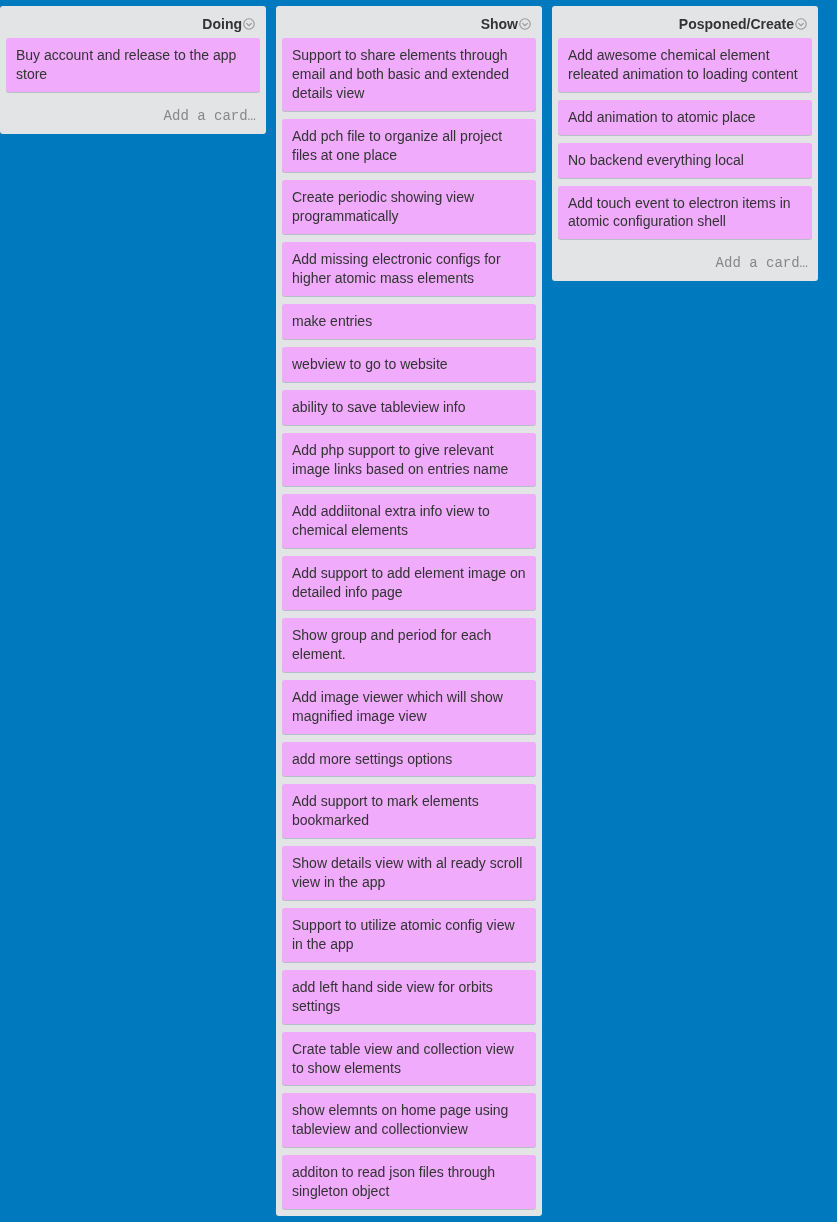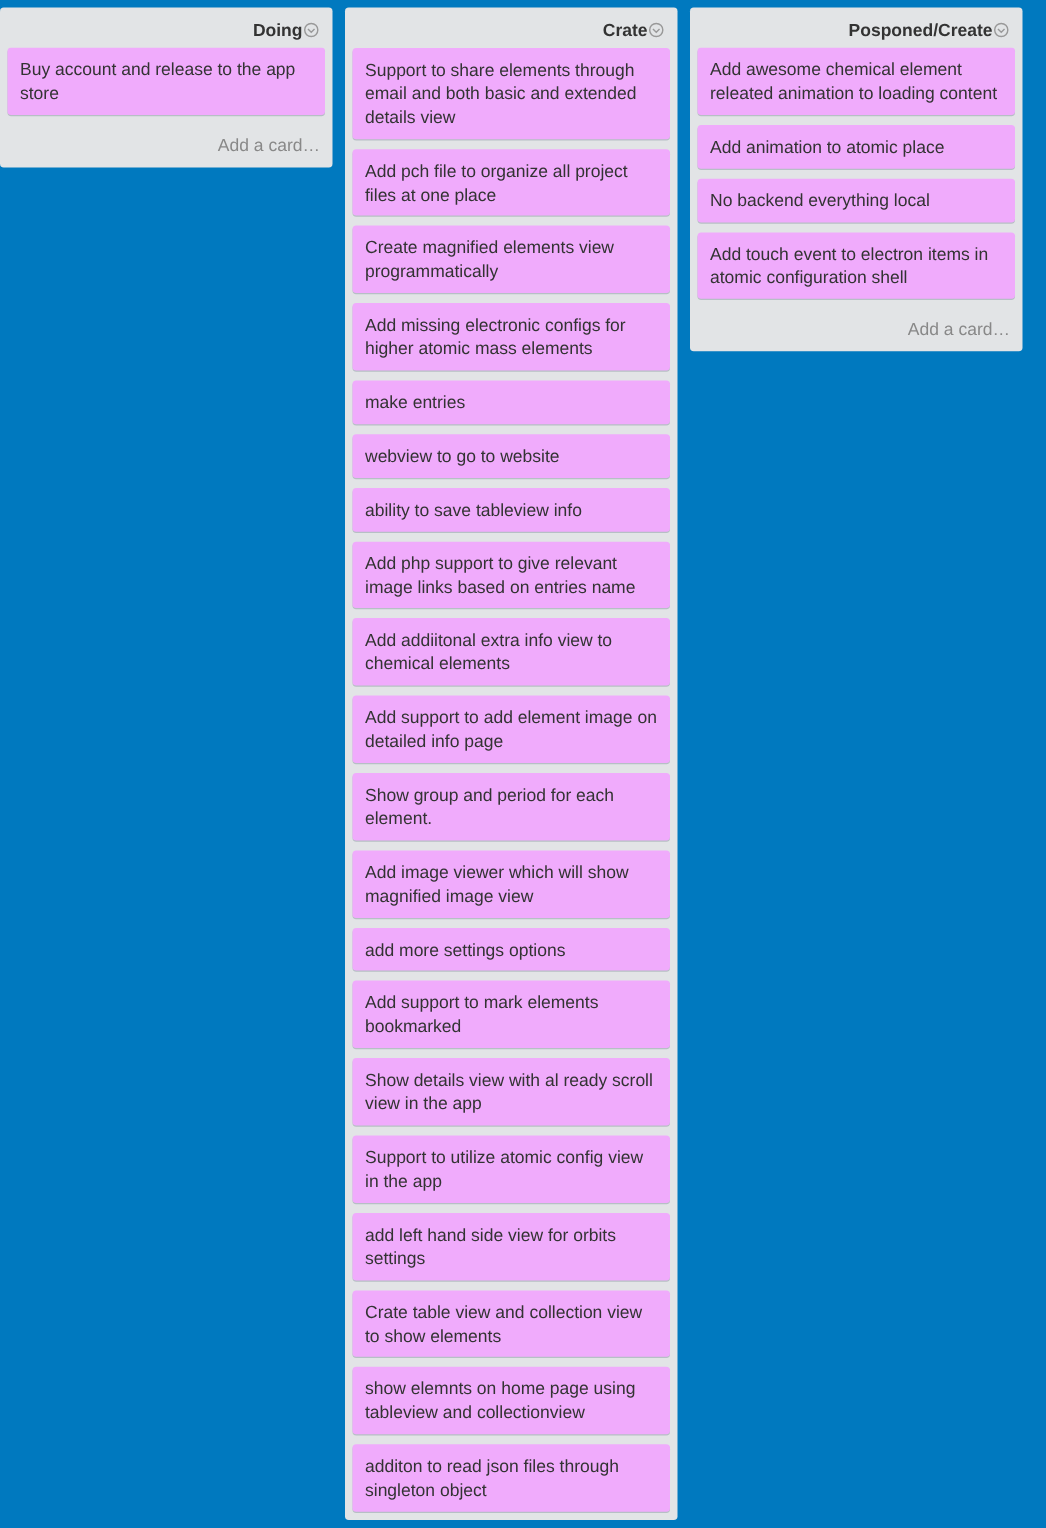--- a/index.html
+++ b/index.html
@@ -63,20 +63,21 @@
       color: #333;
       line-height: 1.35;
       cursor: pointer;
       word-wrap: break-word;
     }
     .add-card {
       padding: 8px 10px 10px 10px;
       font-size: 14px;
       color: #888;
       cursor: pointer;
+      font-family: Liberation Mono, monospace;
     }
     .list-cards::-webkit-scrollbar {
       width: 8px;
     }
     .list-cards::-webkit-scrollbar-track {
       background: rgba(0,0,0,0.05);
       border-radius: 4px;
     }
     .list-cards::-webkit-scrollbar-thumb {
       background: rgba(0,0,0,0.2);
@@ -97,32 +98,32 @@
     </span>
   </div>
   <div class="list-cards">
     <div class="card">Buy account and release to the app store</div>
   </div>
   <div class="add-card">Add a card…</div>
 </div>
 
 <div class="list">
   <div class="list-header">
-    <span class="list-title">Crate</span>
+    <span class="list-title">Show</span>
     <span class="list-menu-icon">
       <svg viewBox="0 0 16 16" fill="none" stroke="currentColor" stroke-width="1.3">
         <circle cx="8" cy="8" r="6"></circle>
         <path d="M5 7 L8 10 L11 7"></path>
       </svg>
     </span>
   </div>
   <div class="list-cards">
     <div class="card">Support to share elements through email and both basic and extended details view</div>
     <div class="card">Add pch file to organize all project files at one place</div>
-    <div class="card">Create magnified elements view programmatically</div>
+    <div class="card">Create periodic showing view programmatically</div>
     <div class="card">Add missing electronic configs for higher atomic mass elements</div>
     <div class="card">make entries</div>
     <div class="card">webview to go to website</div>
     <div class="card">ability to save tableview info</div>
     <div class="card">Add php support to give relevant image links based on entries name</div>
     <div class="card">Add addiitonal extra info view to chemical elements</div>
     <div class="card">Add support to add element image on detailed info page</div>
     <div class="card">Show group and period for each element.</div>
     <div class="card">Add image viewer which will show magnified image view</div>
     <div class="card">add more settings options</div>

